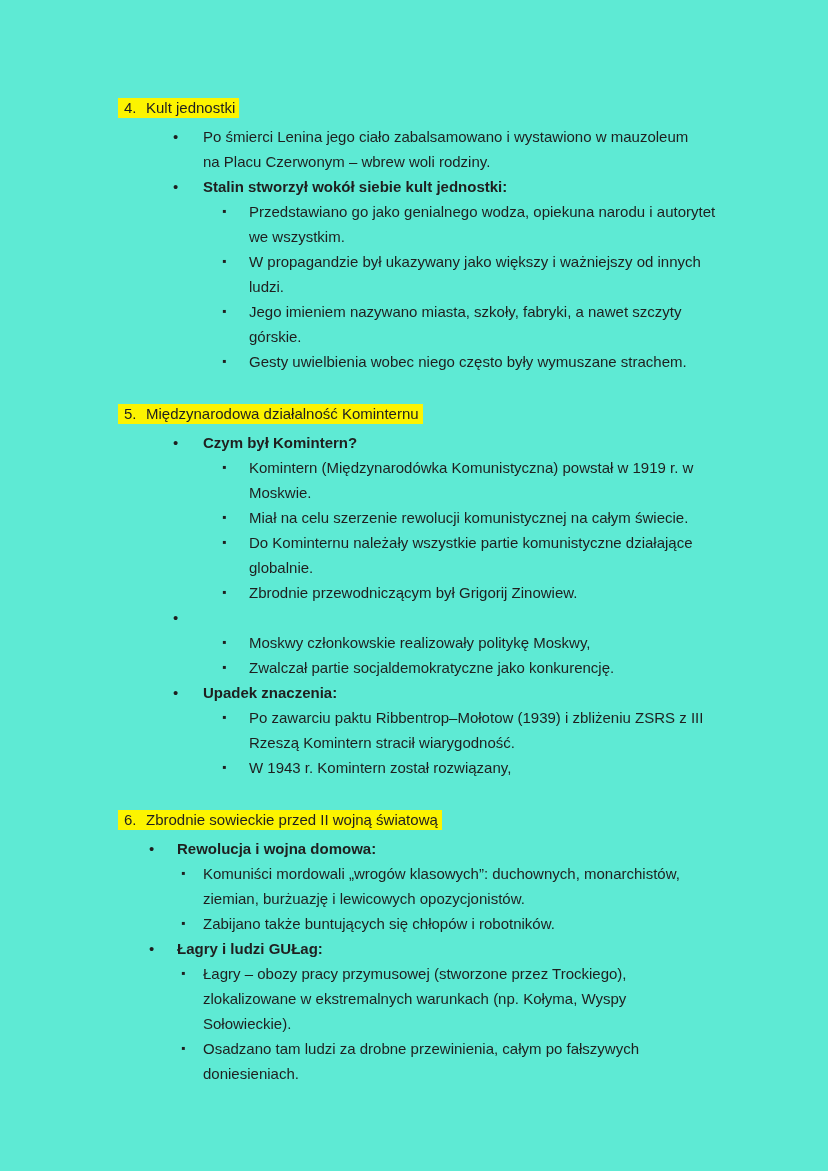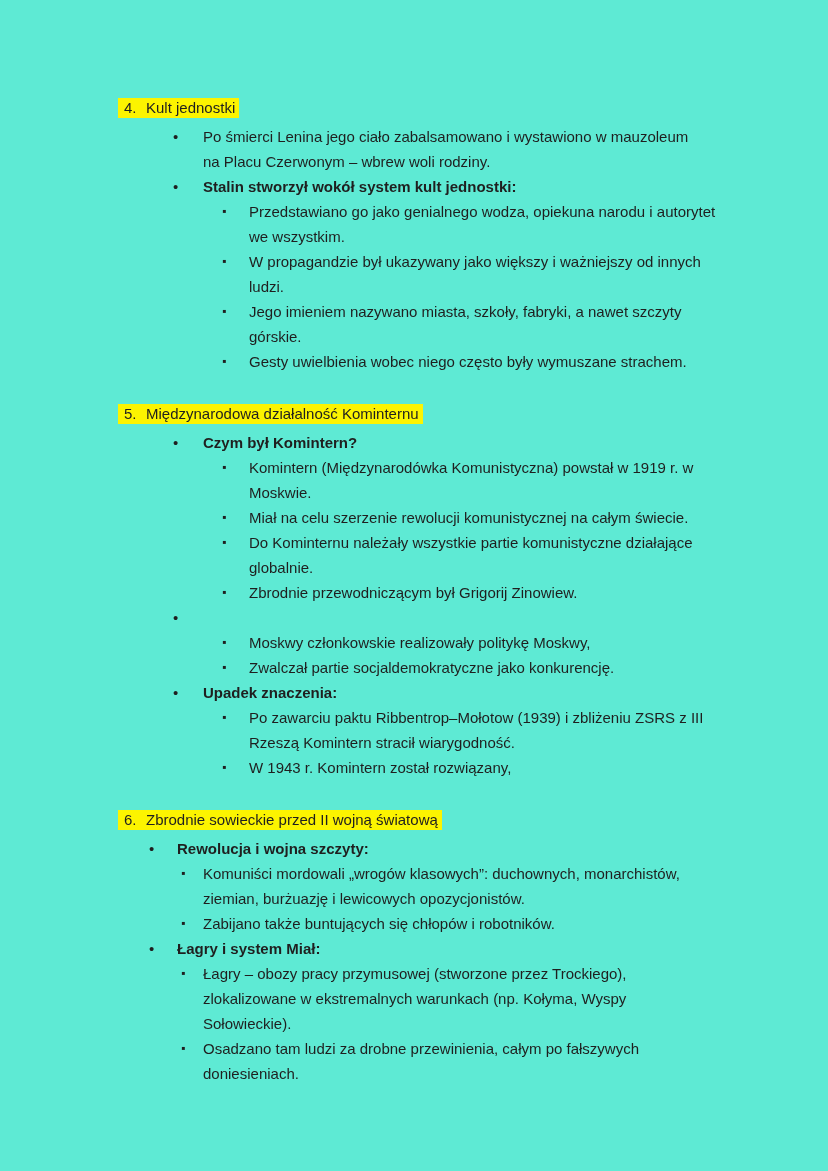--- a/index.html
+++ b/index.html
@@ -62,21 +62,21 @@
       <span class="hl"><span class="num">4.</span><span class="title">Kult jednostki</span></span>
     </div>
     <div class="items">
   <div class="item lvl1">
     <span class="bullet b1">•</span>
     <span class="txt">Po śmierci Lenina jego ciało zabalsamowano i wystawiono w mauzoleum na Placu Czerwonym – wbrew woli rodziny.</span>
   </div>
 
   <div class="item lvl1 bold">
     <span class="bullet b1">•</span>
-    <span class="txt">Stalin stworzył wokół system kult jednostki:</span>
+    <span class="txt">Stalin stworzył wokół siebie kult jednostki:</span>
   </div>
 
   <div class="item lvl2">
     <span class="bullet b2">▪</span>
     <span class="txt">Przedstawiano go jako genialnego wodza, opiekuna narodu i autorytet we wszystkim.</span>
   </div>
 
   <div class="item lvl2">
     <span class="bullet b2">▪</span>
     <span class="txt">W propagandzie był ukazywany jako większy i ważniejszy od innych ludzi.</span>
@@ -155,36 +155,36 @@
 </div>
   </section>
 
   <section class="section narrow">
     <div class="heading">
       <span class="hl"><span class="num">6.</span><span class="title">Zbrodnie sowieckie przed II wojną światową</span></span>
     </div>
     <div class="items">
   <div class="item lvl1 bold">
     <span class="bullet b1">•</span>
-    <span class="txt">Rewolucja i wojna szczyty:</span>
+    <span class="txt">Rewolucja i wojna domowa:</span>
   </div>
 
   <div class="item lvl2">
     <span class="bullet b2">▪</span>
     <span class="txt">Komuniści mordowali „wrogów klasowych”: duchownych, monarchistów, ziemian, burżuazję i lewicowych opozycjonistów.</span>
   </div>
 
   <div class="item lvl2">
     <span class="bullet b2">▪</span>
     <span class="txt">Zabijano także buntujących się chłopów i robotników.</span>
   </div>
 
   <div class="item lvl1 bold">
     <span class="bullet b1">•</span>
-    <span class="txt">Łagry i system Miał:</span>
+    <span class="txt">Łagry i ludzi GUŁag:</span>
   </div>
 
   <div class="item lvl2">
     <span class="bullet b2">▪</span>
     <span class="txt">Łagry – obozy pracy przymusowej (stworzone przez Trockiego), zlokalizowane w ekstremalnych warunkach (np. Kołyma, Wyspy Sołowieckie).</span>
   </div>
 
   <div class="item lvl2">
     <span class="bullet b2">▪</span>
     <span class="txt">Osadzano tam ludzi za drobne przewinienia, całym po fałszywych doniesieniach.</span>

